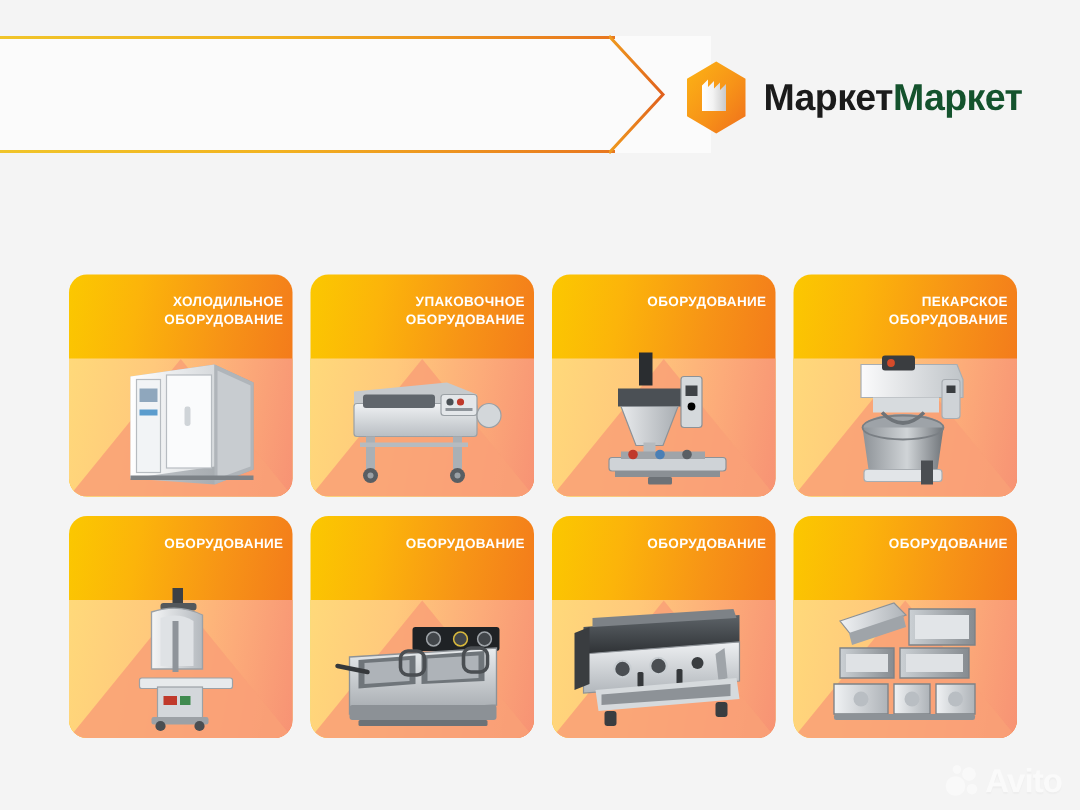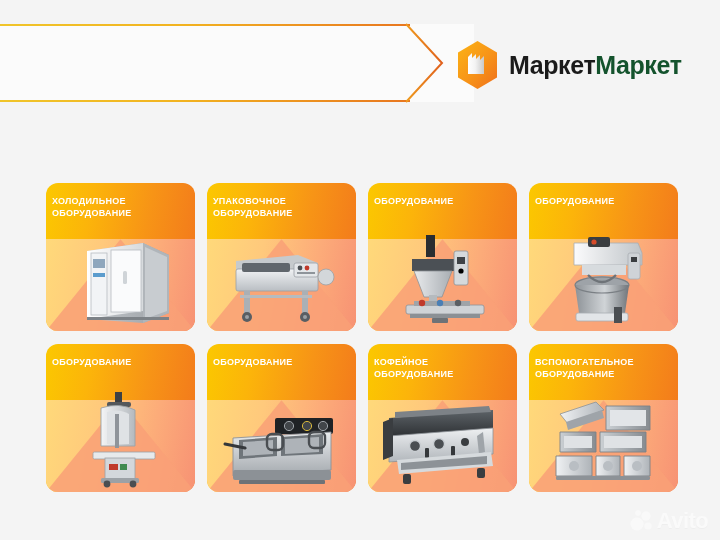--- a/index.html
+++ b/index.html
@@ -118,21 +118,21 @@
     background: #f9a077;
     clip-path: polygon(50% 0%, 100% 100%, 0% 100%);
     opacity: 0.85;
   }
 
   .card-title {
     position: absolute;
     left: 6px;
     right: 6px;
     top: 12px;
-    text-align: left;
+    text-align: right;
     color: #ffffff;
     font-size: 9px;
     font-weight: bold;
     line-height: 1.38;
     letter-spacing: 0.25px;
     text-transform: uppercase;
     z-index: 3;
   }
 
   .card-art {
@@ -332,20 +332,21 @@
       <path d="M30 34 L74 34 L74 44 L30 44 Z" fill="#d7dbde"></path>
       <ellipse cx="50" cy="54" rx="27" ry="9" fill="#9ea3a8"></ellipse>
       <path d="M23 54 L27 82 Q50 92 73 82 L77 54 Z" fill="url(#dm2)"></path>
       <ellipse cx="50" cy="54" rx="27" ry="8" fill="none" stroke="#7a7f84" stroke-width="1.2"></ellipse>
       <path d="M36 44 Q50 58 64 44" fill="none" stroke="#6e7378" stroke-width="2.4"></path>
       <rect x="24" y="82" width="52" height="8" rx="2" fill="#e2e5e8" stroke="#a8adb2" stroke-width="0.8"></rect>
       <rect x="62" y="76" width="8" height="16" fill="#4a4e52"></rect>
     </svg>
       </div>
       <div class="card-title">
+        <div>ПЕКАРСКОЕ</div>
         <div>ОБОРУДОВАНИЕ</div>
       </div>
     </div>
     <div class="category-card">
       <div class="floor"></div>
       <div class="beam"></div>
       <div class="card-art">
     <svg width="96" height="98" viewBox="0 0 96 98">
       <defs>
         <linearGradient id="bs1" x1="0" y1="0" x2="1" y2="0">
@@ -427,21 +428,20 @@
       <rect x="44" y="52" width="4" height="10" rx="1" fill="#35383b"></rect>
       <rect x="70" y="50" width="4" height="10" rx="1" fill="#35383b"></rect>
       <path d="M96 40 L102 36 L104 56 L98 58 Z" fill="#9fa4a9"></path>
       <path d="M16 64 L110 56 L112 70 L18 78 Z" fill="#d6dadd" stroke="#9197 9c" stroke-width="0.8"></path>
       <path d="M20 67 L106 60 L106 68 L20 74 Z" fill="#8d9297"></path>
       <rect x="22" y="78" width="8" height="10" rx="2" fill="#3a3d40"></rect>
       <rect x="96" y="72" width="8" height="10" rx="2" fill="#3a3d40"></rect>
     </svg>
       </div>
       <div class="card-title">
-        <div>КОФЕЙНОЕ</div>
         <div>ОБОРУДОВАНИЕ</div>
       </div>
     </div>
     <div class="category-card">
       <div class="floor"></div>
       <div class="beam"></div>
       <div class="card-art">
     <svg width="116" height="96" viewBox="0 0 116 96">
       <defs>
         <linearGradient id="gp1" x1="0" y1="0" x2="1" y2="0">
@@ -464,21 +464,20 @@
       <path d="M10 64 L46 64 L46 84 L10 84 Z" fill="url(#gp1)" stroke="#7d8287" stroke-width="0.9"></path>
       <path d="M50 64 L74 64 L74 84 L50 84 Z" fill="url(#gp1)" stroke="#7d8287" stroke-width="0.9"></path>
       <path d="M78 64 L104 64 L104 84 L78 84 Z" fill="url(#gp1)" stroke="#7d8287" stroke-width="0.9"></path>
       <circle cx="28" cy="74" r="5" fill="#b9bec3"></circle>
       <circle cx="62" cy="74" r="5" fill="#b9bec3"></circle>
       <circle cx="91" cy="74" r="5" fill="#b9bec3"></circle>
       <rect x="10" y="84" width="94" height="4" rx="1.5" fill="#8d9297"></rect>
     </svg>
       </div>
       <div class="card-title">
-        <div>ВСПОМОГАТЕЛЬНОЕ</div>
         <div>ОБОРУДОВАНИЕ</div>
       </div>
     </div>
   </div>
 
 <div id="avito-watermark">
   <svg class="dots" viewBox="0 0 24 22">
     <circle cx="7" cy="14" r="6.5" fill="#ffffff" opacity="0.9"></circle>
     <circle cx="16" cy="6" r="4.5" fill="#ffffff" opacity="0.9"></circle>
     <circle cx="18" cy="16" r="3.5" fill="#ffffff" opacity="0.9"></circle>

